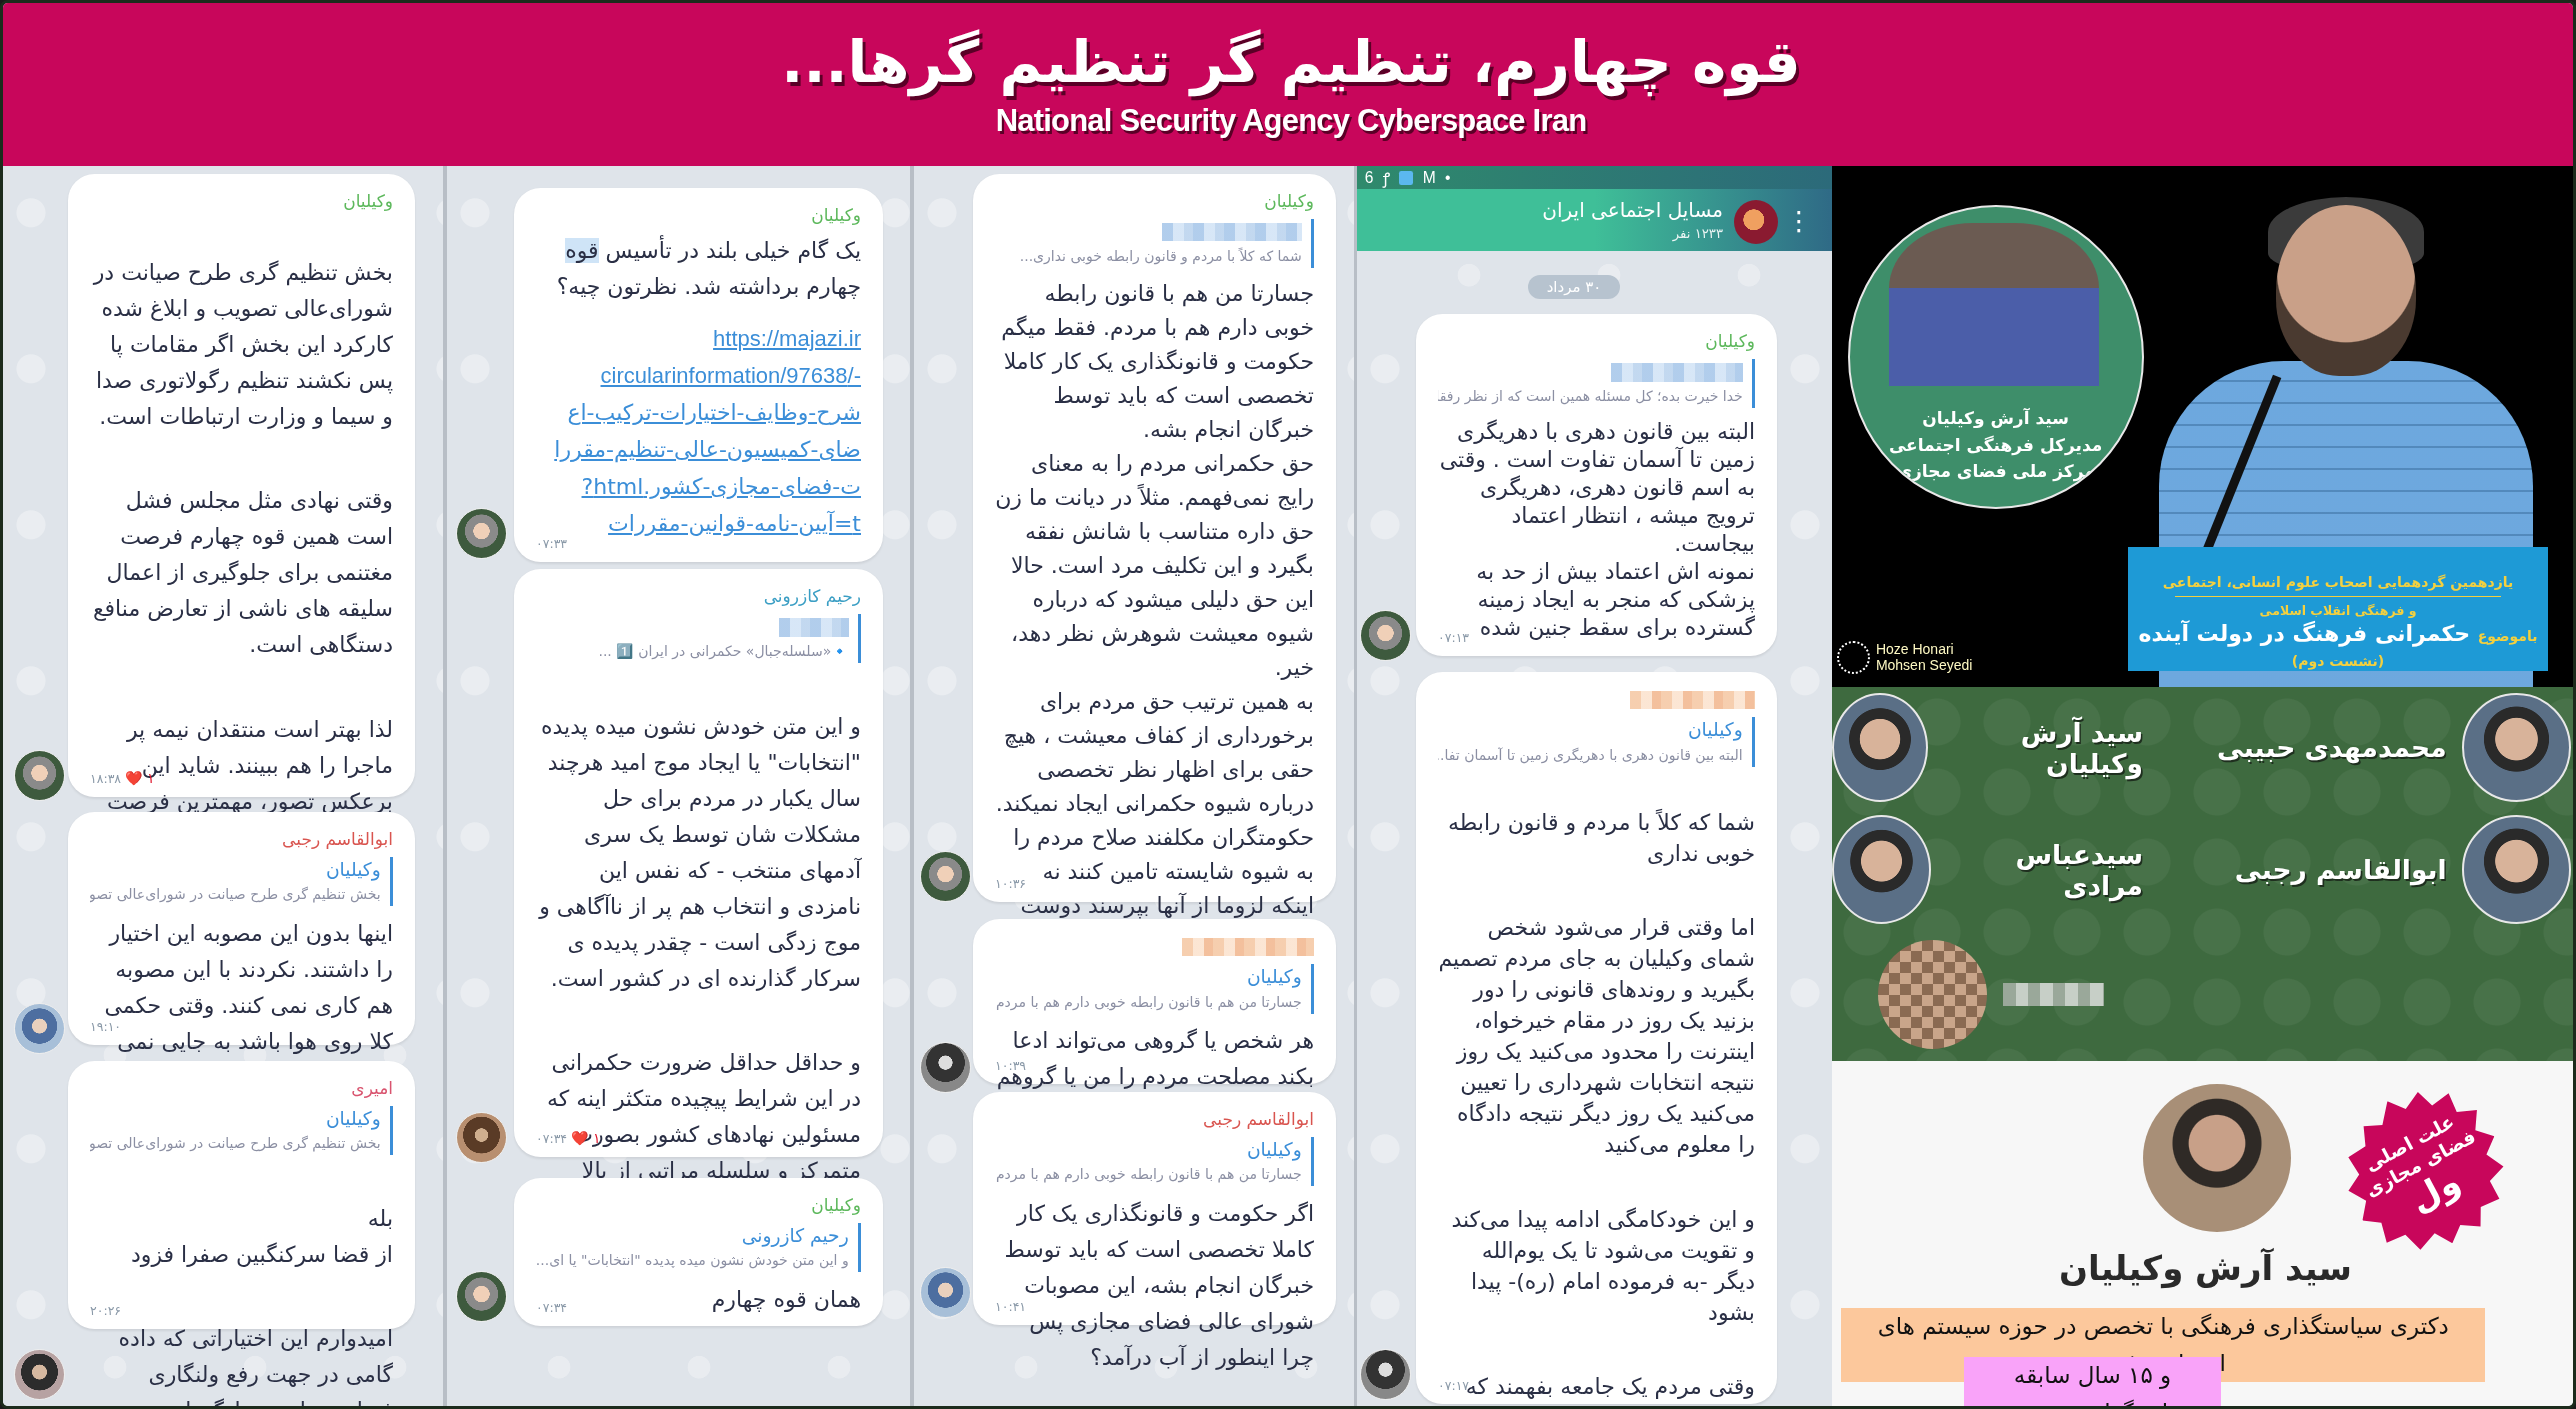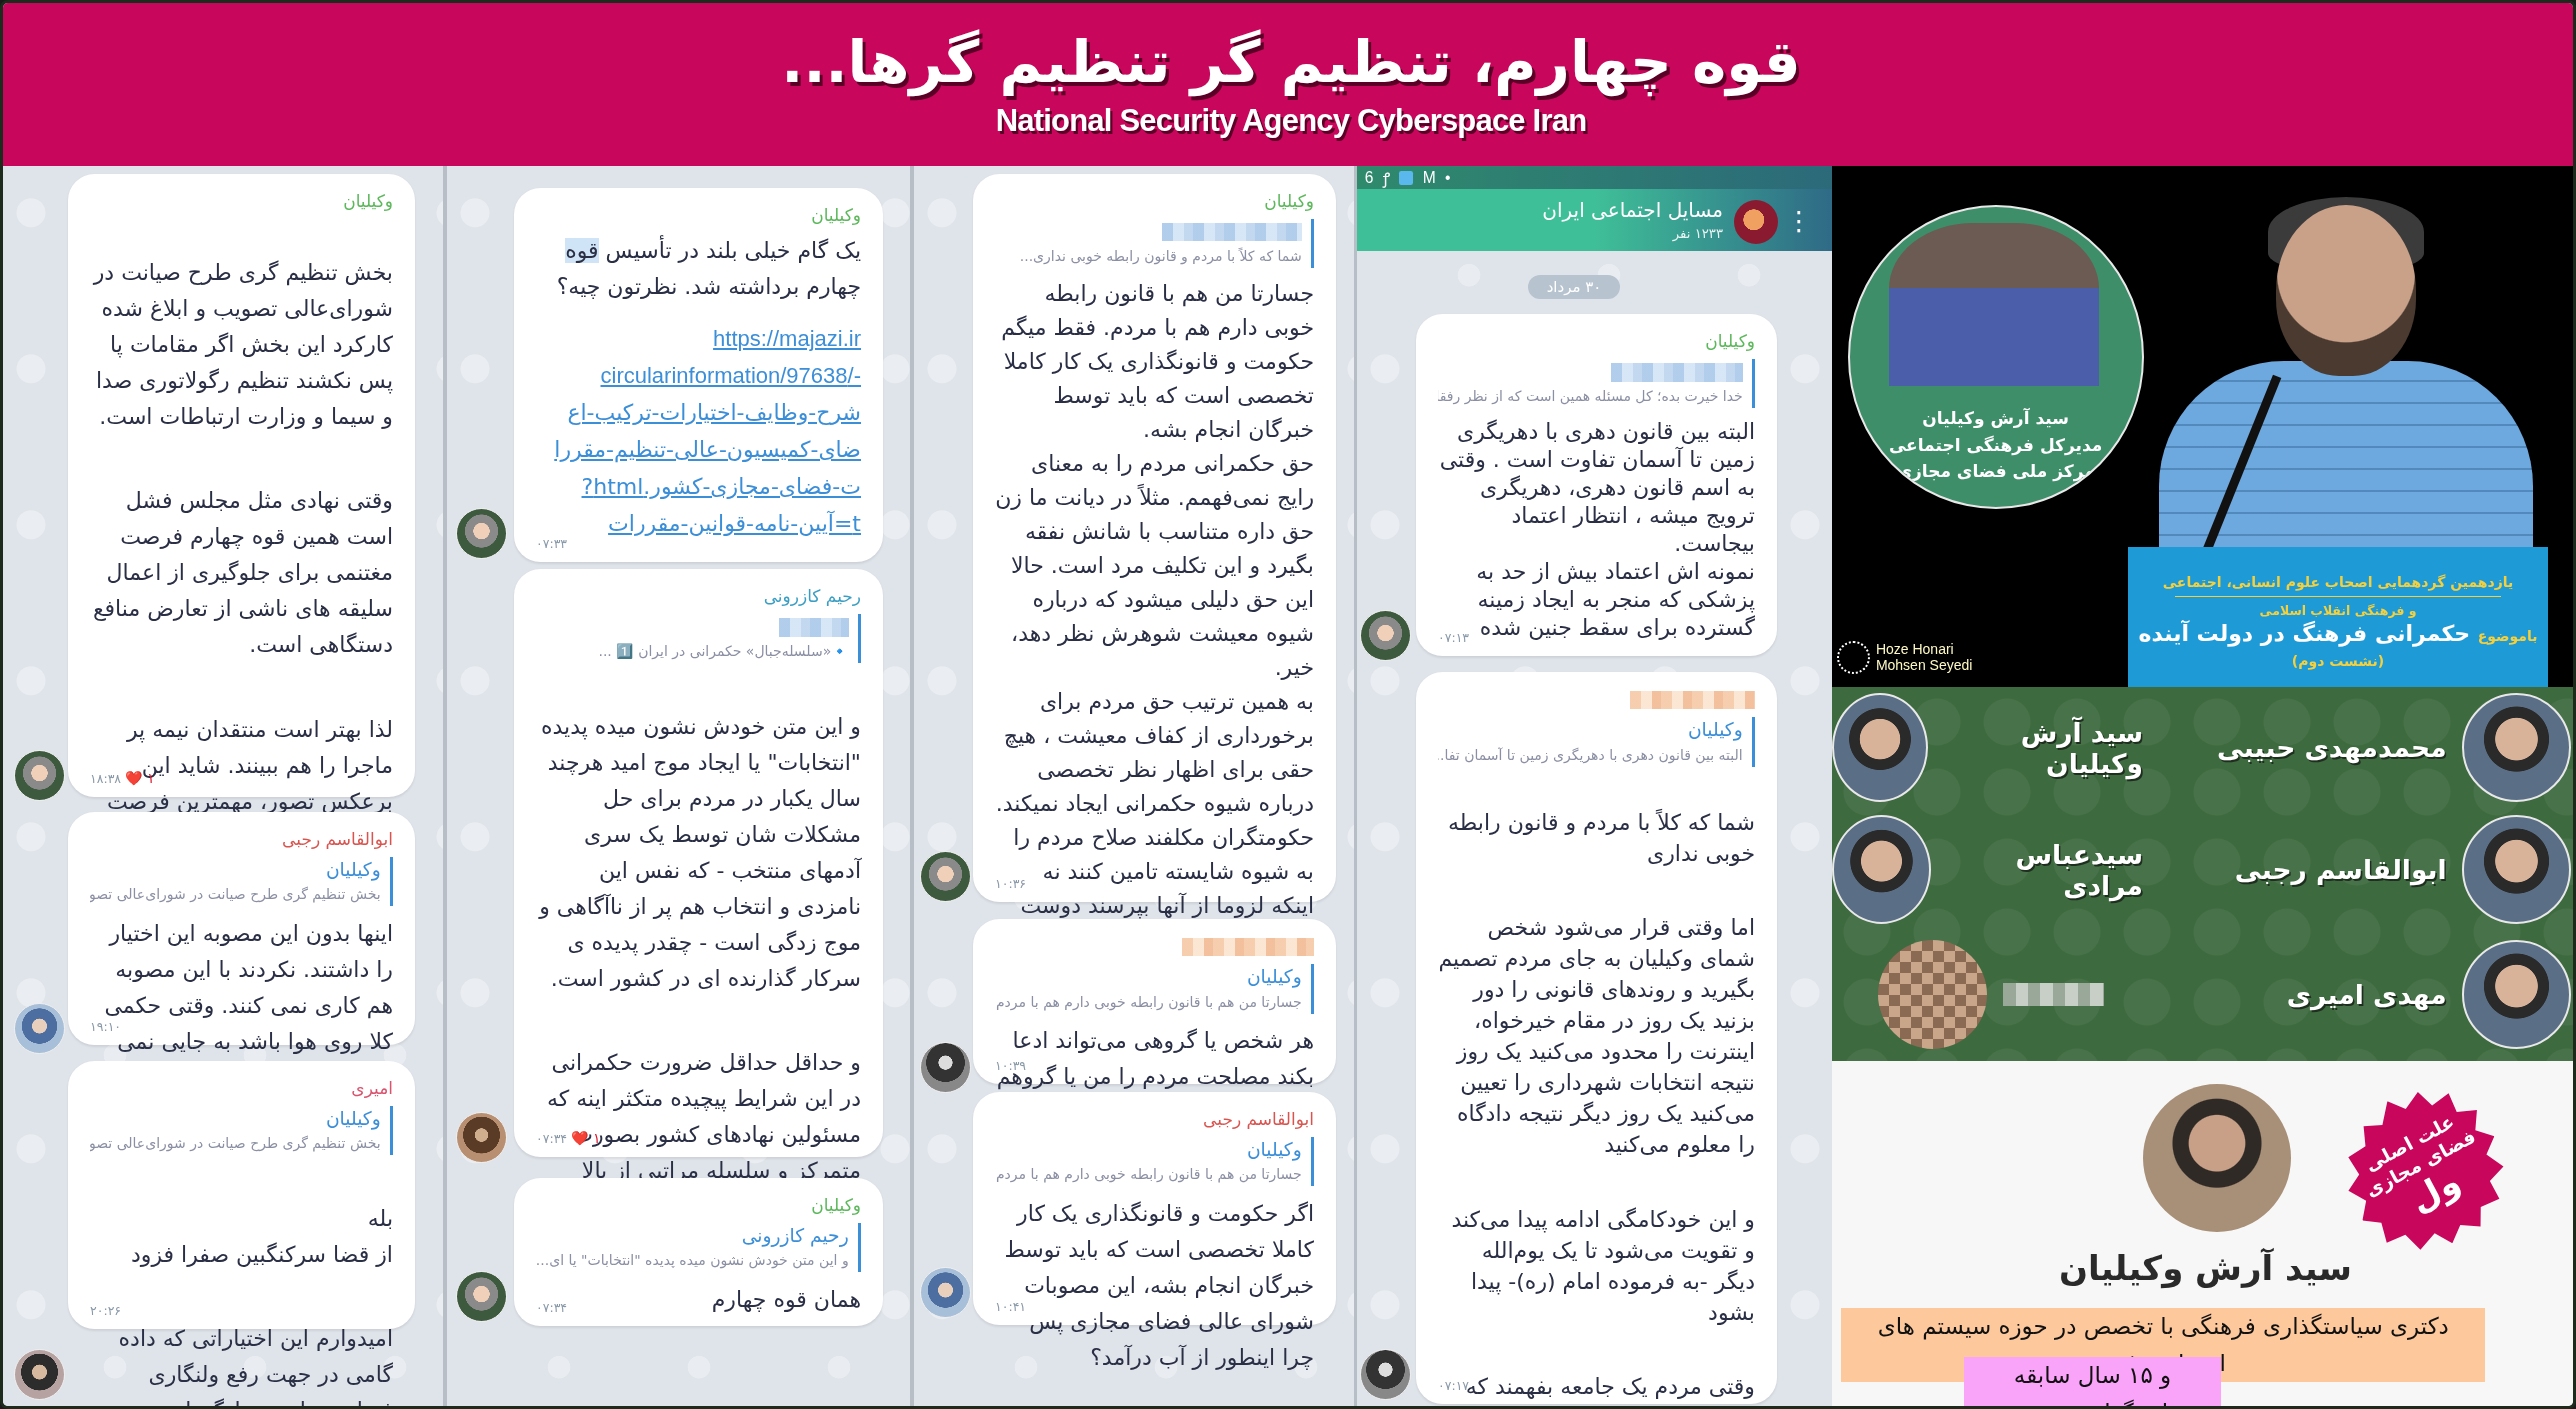--- a/index.html
+++ b/index.html
@@ -60,21 +60,21 @@
   .datepill { position: absolute; left: 171px; top: 109px; background: #b7c3cf; color: #fff; border-radius: 18.7px; padding: 3.1px 18.7px; font-size: 15px; direction: rtl; }
 
   
   .right { position: absolute; left: 1829px; top: 163px; width: 747px; height: 1246px; }
   .stage { position: absolute; left: 0; top: 0; width: 747px; height: 521px; background: #000; overflow: hidden; }
   .stage .speaker { position: absolute; left: 296px; top: 39px; width: 420px; height: 483px; }
   .speaker .head { position: absolute; left: 148px; top: 0; width: 140px; height: 171px; border-radius: 50% 50% 45% 45%; background: radial-gradient(circle at 50% 40%, #c9a088 0 55%, #4a3a30 56%); }
   .speaker .hair { position: absolute; left: 140px; top: -7.8px; width: 156px; height: 70px; border-radius: 50% 50% 20% 20%; background: #3b3b3b; }
   .speaker .body { position: absolute; left: 31px; top: 156px; width: 374px; height: 327px; border-radius: 125px 125px 0 0; background: repeating-linear-gradient(0deg, #a7cfee 0 20px, #7ea9c9 20px 22px), #a7cfee; background-blend-mode: multiply; }
   .speaker .mic { position: absolute; left: 101px; top: 163px; width: 9.3px; height: 233px; background: #111; transform: rotate(22deg); }
-  .podium { position: absolute; left: 296px; top: 381px; width: 420px; height: 140px; background: #1e9ad6; color: #f4d03f; direction: rtl; text-align: center; font-weight: bold; }
+  .podium { position: absolute; left: 296px; top: 381px; width: 420px; height: 124px; background: #1e9ad6; color: #f4d03f; direction: rtl; text-align: center; font-weight: bold; }
   .podium .l1 { font-size: 14px; padding-top: 26.5px; }
   .podium .l2 { font-size: 12.5px; padding-top: 6.2px; border-top: 1.6px solid #f4d03f; margin: 6.2px 47px 0; }
   .podium .l3 { font-size: 22px; padding-top: 3.1px; color: #fff; }
   .podium .l3 span { color: #f4d03f; font-size: 14px; }
   .inset { position: absolute; left: 15.6px; top: 39px; width: 296px; height: 304px; border-radius: 50%; background: #3e8e6a; border: 2.3px solid #e8e8e8; overflow: hidden; direction: rtl; text-align: center; color: #fff; }
   .inset .person { position: absolute; left: 39px; top: 15.6px; width: 210px; height: 163px; background: linear-gradient(#6b5b52 0 40%, #4b5ea9 40%); border-radius: 40% 40% 0 0; }
   .inset .cap { position: absolute; left: 0; top: 198px; width: 100%; font-size: 17px; line-height: 26.5px; font-weight: bold; }
   .watermark { position: absolute; left: 4.7px; top: 475px; color: #fef9c3; font-family: "Liberation Sans", sans-serif; font-size: 14px; line-height: 15.6px; display: flex; gap: 6.2px; align-items: center; }
   .watermark .logo { width: 33px; height: 33px; border-radius: 50%; border: 2.3px dotted #fff; }
 
@@ -312,24 +312,20 @@
           <div class="ph" style="order:3"></div>
         </div>
       <div class="spk" style="right:7.8px; top:128px;">
           <div class="ph"></div>
           <span>ابوالقاسم رجبی</span>
         </div>
       <div class="spk" style="right:436px; top:128px;">
           <span style="order:2">سیدعباس مرادی</span>
           <div class="ph" style="order:3"></div>
         </div>
-      <div class="spk" style="right:7.8px; top:253px;">
-          <div class="ph"></div>
-          <span>مهدی امیری</span>
-        </div>
       <div class="spk" style="right:475px; top:253px;">
           <span class="bl" style="order:2"></span>
           <div class="ph pix" style="order:3"></div>
         </div>
     </div>
 
     <div class="bio">
       <div class="photo"></div>
       <div class="burst">
         <div class="b1">علت اصلی</div>

